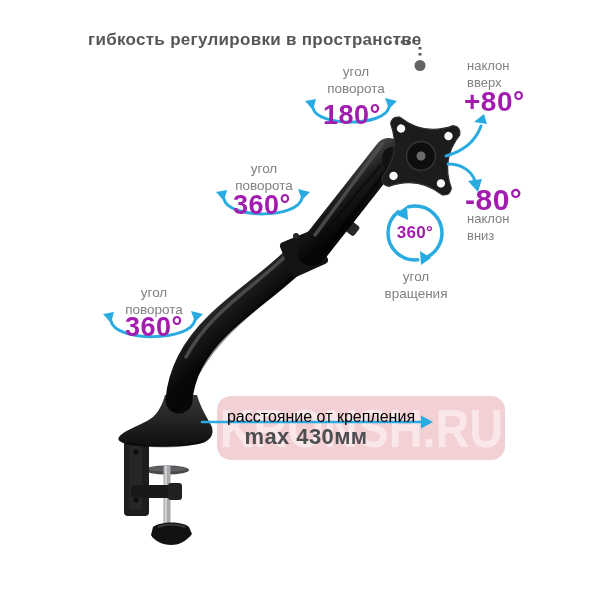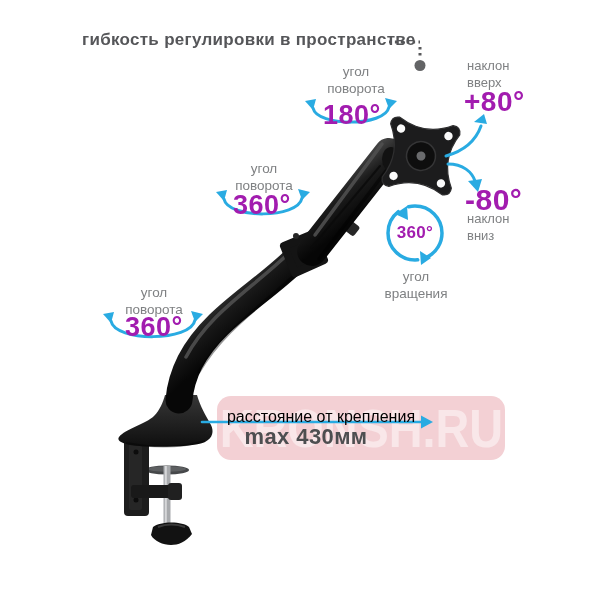--- a/index.html
+++ b/index.html
@@ -2,21 +2,21 @@
 <html><head>
 <meta charset="utf-8">
 <style>
   html,body{margin:0;padding:0;background:#fff;}
   .canvas{
     position:relative;width:600px;height:600px;background:#ffffff;overflow:hidden;
     font-family:"Liberation Sans",sans-serif;
   }
   
   .title{
-    position:absolute;left:82px;top:30px;z-index:3;
+    position:absolute;left:88px;top:30px;z-index:3;
     font-size:17px;font-weight:bold;color:#555659;letter-spacing:.3px;white-space:nowrap;
   }
   .lbl{
     position:absolute;z-index:3;font-size:13.5px;color:#7f8183;line-height:1.27;
     text-align:center;white-space:pre-line;transform:translateX(-50%);
   }
   .lbl.left{transform:none;text-align:left;}
   .val{
     position:absolute;z-index:3;font-weight:bold;font-size:27px;color:#a21caf;
     letter-spacing:.5px;transform:translateX(-50%);white-space:nowrap;

